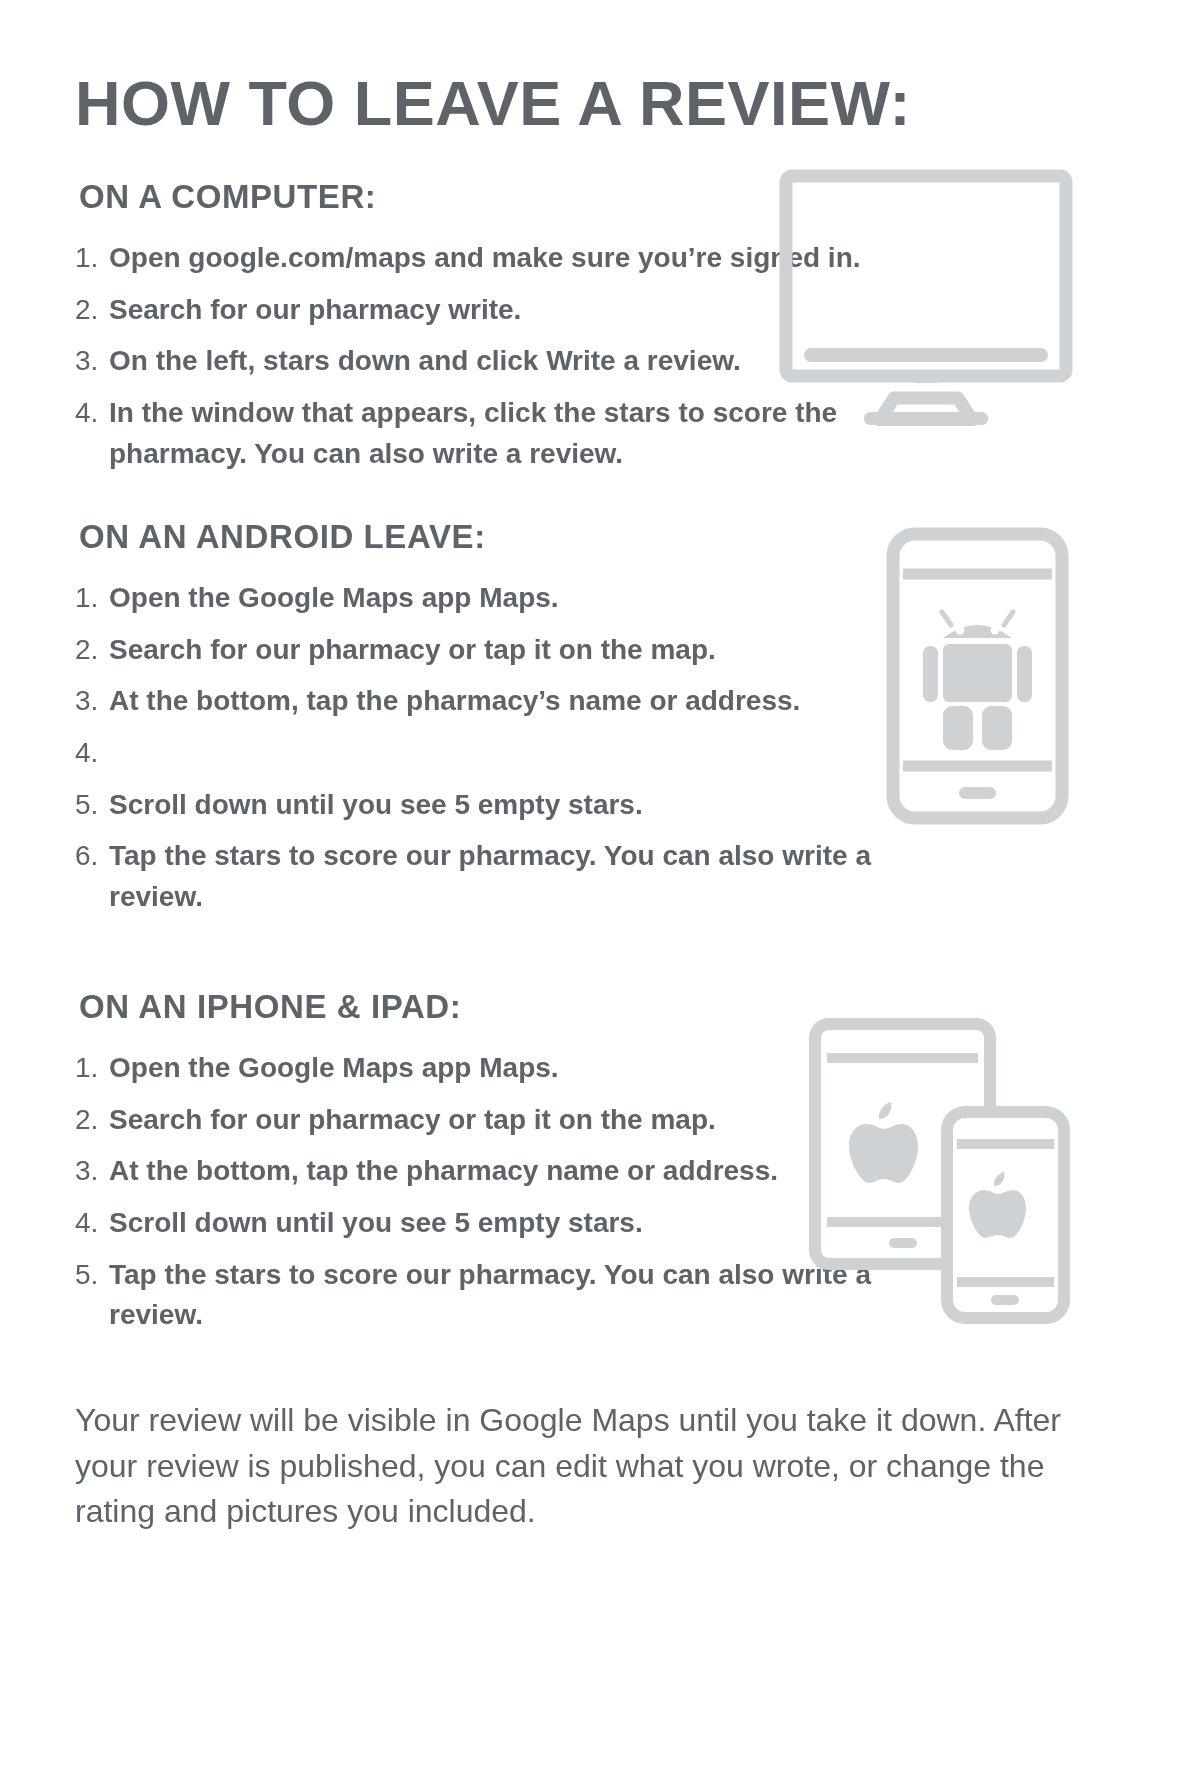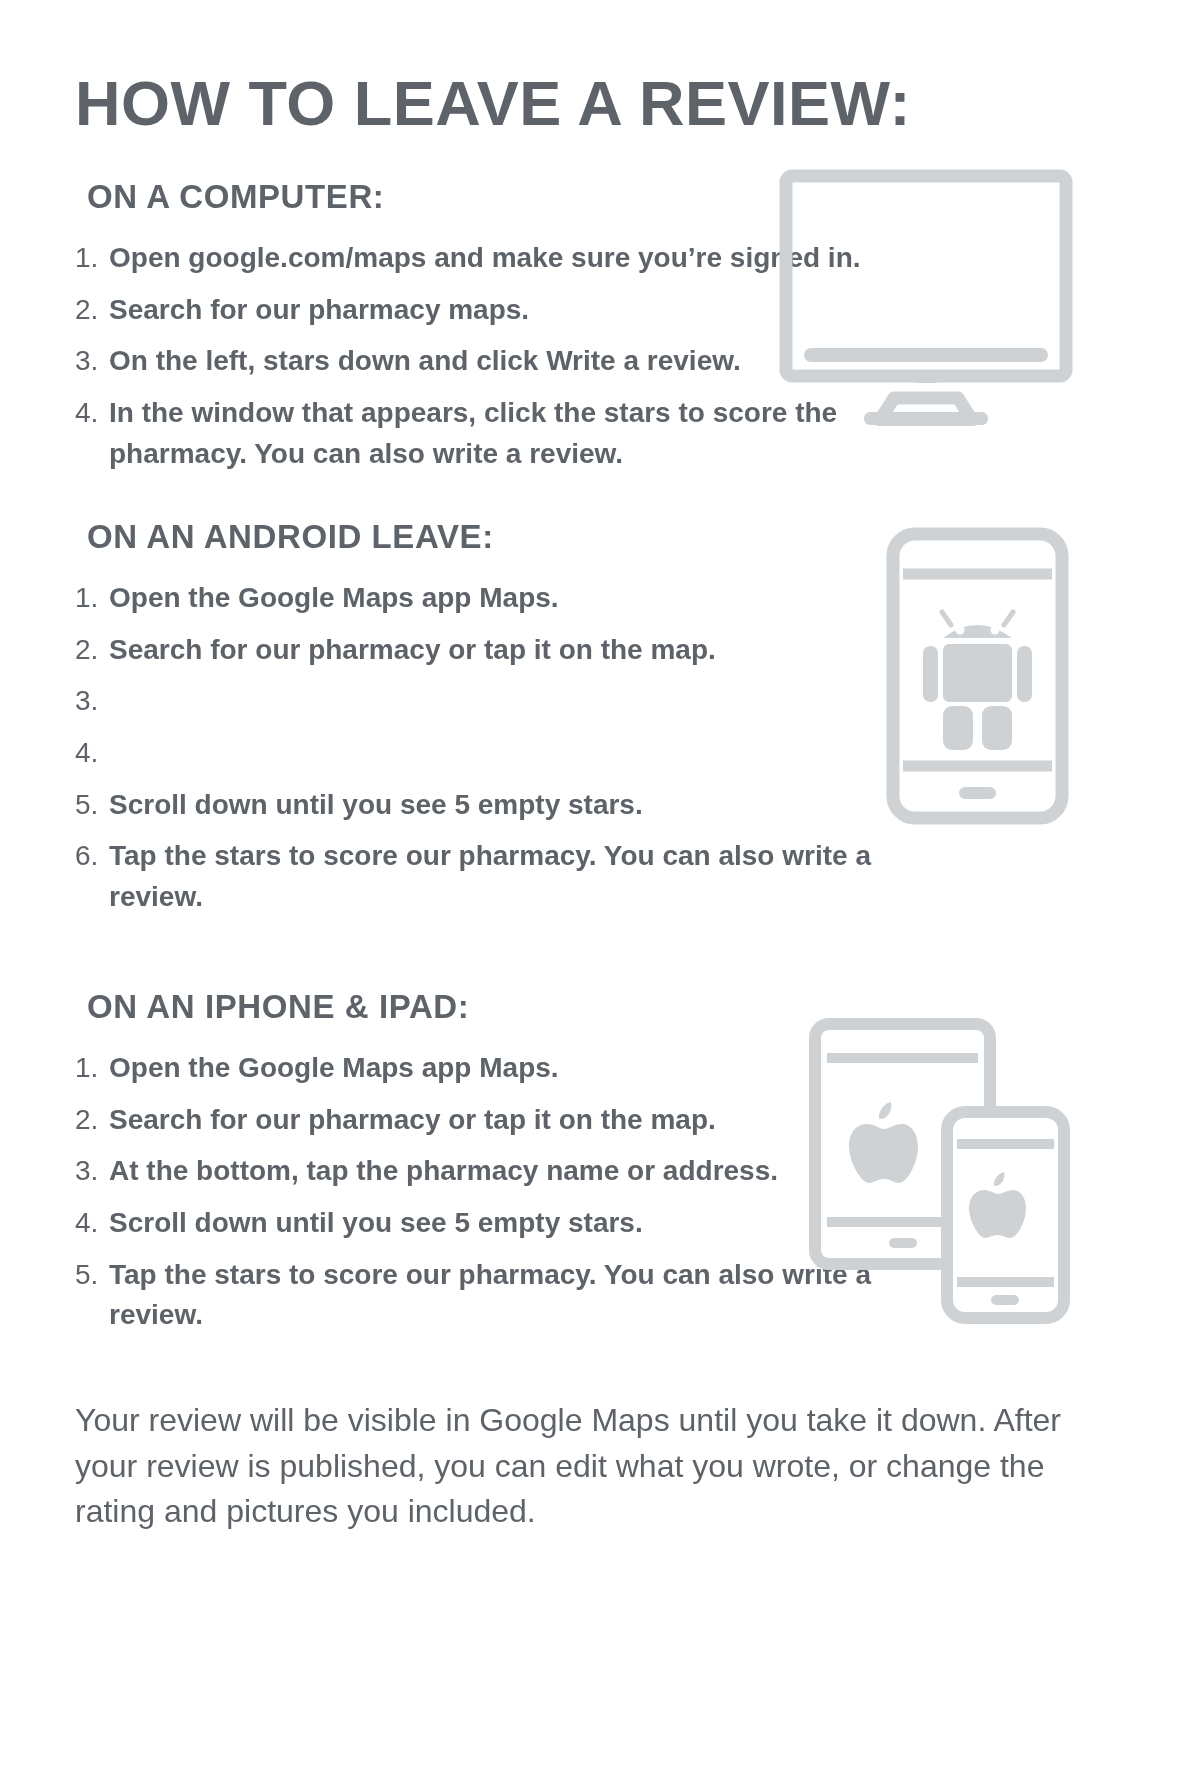--- a/index.html
+++ b/index.html
@@ -30,21 +30,21 @@
     letter-spacing: 0.5px;
     color: #5d6368;
     margin: 0 0 42px 0;
     line-height: 1.05;
   }
   .section-heading {
     font-size: 33px;
     font-weight: bold;
     letter-spacing: 0.6px;
     color: #5d6368;
-    margin: 0 0 22px 12px;
+    margin: 0 0 22px 4px;
   }
   .section {
     position: relative;
     margin-bottom: 40px;
   }
   .steps {
     list-style: none;
     margin: 0;
     padding: 0;
   }
@@ -109,21 +109,21 @@
     </div>
 
     <h2 class="section-heading">ON A COMPUTER:</h2>
     <ol class="steps">
       <li>
         <span class="step-num">1.</span>
         <span class="step-text">Open google.com/maps and make sure you’re signed in.</span>
       </li>
       <li>
         <span class="step-num">2.</span>
-        <span class="step-text">Search for our pharmacy maps.</span>
+        <span class="step-text">Search for our pharmacy write.</span>
       </li>
       <li>
         <span class="step-num">3.</span>
         <span class="step-text">On the left, stars down and click Write a review.</span>
       </li>
       <li>
         <span class="step-num">4.</span>
         <span class="step-text">In the window that appears, click the stars to score the pharmacy. You can also write a review.</span>
       </li>
     </ol>
@@ -157,20 +157,21 @@
       <li>
         <span class="step-num">1.</span>
         <span class="step-text">Open the Google Maps app Maps.</span>
       </li>
       <li>
         <span class="step-num">2.</span>
         <span class="step-text">Search for our pharmacy or tap it on the map.</span>
       </li>
       <li>
         <span class="step-num">3.</span>
+        <span class="step-text">At the bottom, tap the pharmacy’s name or address.</span>
       </li>
       <li>
         <span class="step-num">4.</span>
       </li>
       <li>
         <span class="step-num">5.</span>
         <span class="step-text">Scroll down until you see 5 empty stars.</span>
       </li>
       <li>
         <span class="step-num">6.</span>

